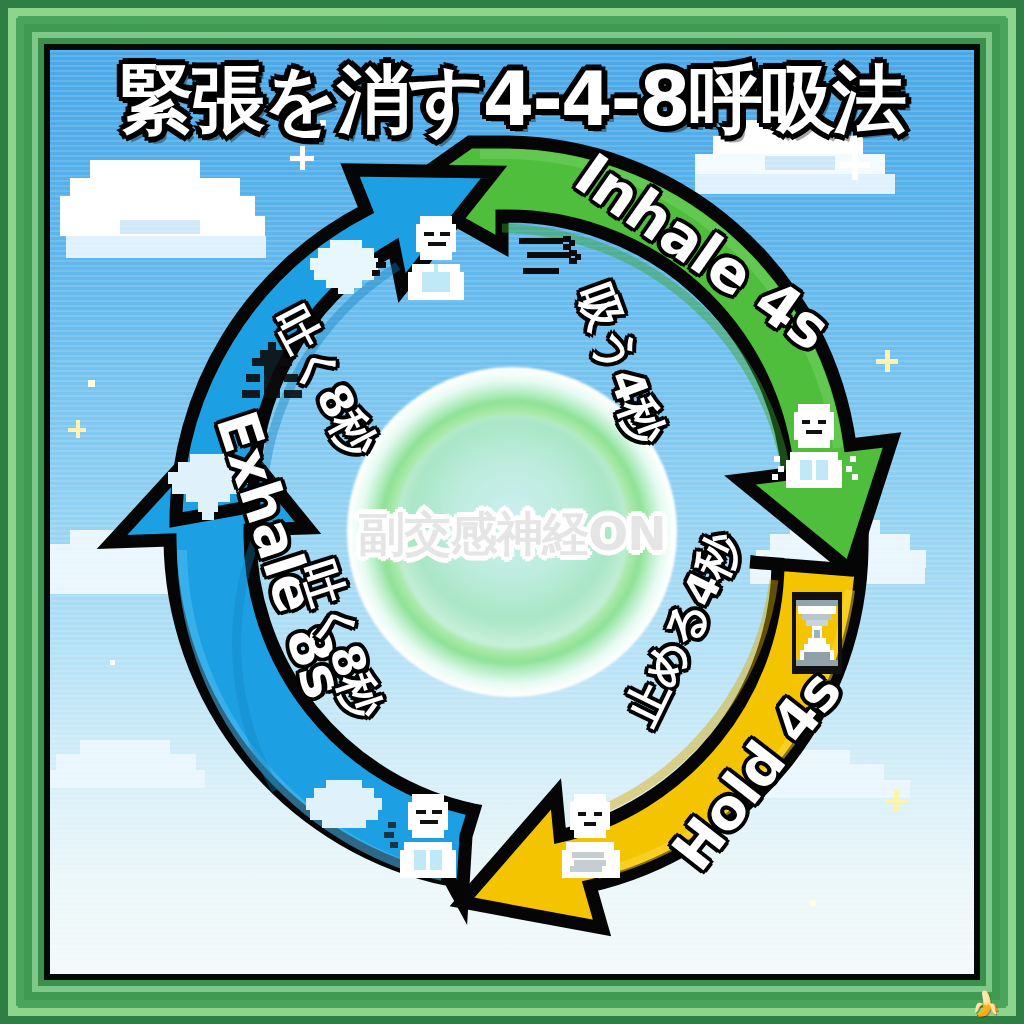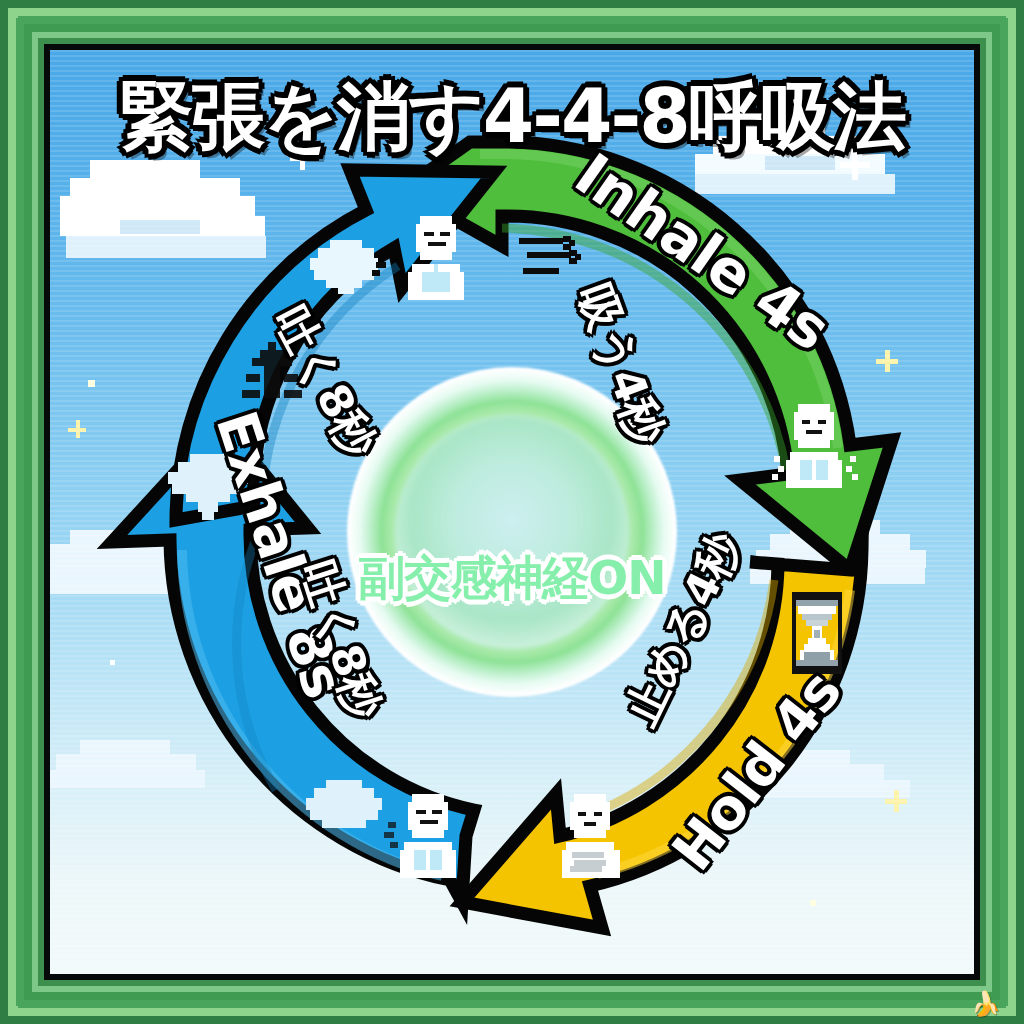--- a/index.html
+++ b/index.html
@@ -111,33 +111,31 @@
   #title{
     position:absolute; left:0; right:0; top:62px; text-align:center;
     color:#ffffff; font-weight:bold; font-size:74px; line-height:1;
     letter-spacing:-2px;
     text-shadow:
       -4px -4px 0 #000, 4px -4px 0 #000, -4px 4px 0 #000, 4px 4px 0 #000,
       -5px 0 0 #000, 5px 0 0 #000, 0 -5px 0 #000, 0 5px 0 #000,
       -6px 0 0 #000, 6px 0 0 #000, 0 -6px 0 #000, 0 6px 0 #000,
       5px 7px 0 rgba(0,0,0,.35);
     white-space:nowrap;
-    margin-top:17px;
   }
 
   
   #center-label{
     position:absolute; left:50%; top:534px; transform:translate(-50%,-50%);
-    color:#86efac; font-weight:bold; font-size:47px; letter-spacing:-1px;
+    color:#e5e5e5; font-weight:bold; font-size:47px; letter-spacing:-1px;
     white-space:nowrap;
     text-shadow:
       -3px -3px 0 #fff, 3px -3px 0 #fff, -3px 3px 0 #fff, 3px 3px 0 #fff,
       -4px 0 0 #fff, 4px 0 0 #fff, 0 -4px 0 #fff, 0 4px 0 #fff,
       -5px 0 0 #fff, 5px 0 0 #fff, 0 -5px 0 #fff, 0 5px 0 #fff;
-    margin-top: 44px;
   }
 
   
   #watermark{
     position:absolute; right:22px; bottom:6px;
     display:flex; align-items:center; gap:6px;
     color:#eaf6ea; font-size:26px; letter-spacing:.5px;
     font-family:"DejaVu Sans Mono","Liberation Mono",monospace;
     text-shadow:1px 1px 0 rgba(0,0,0,.30);
   }

